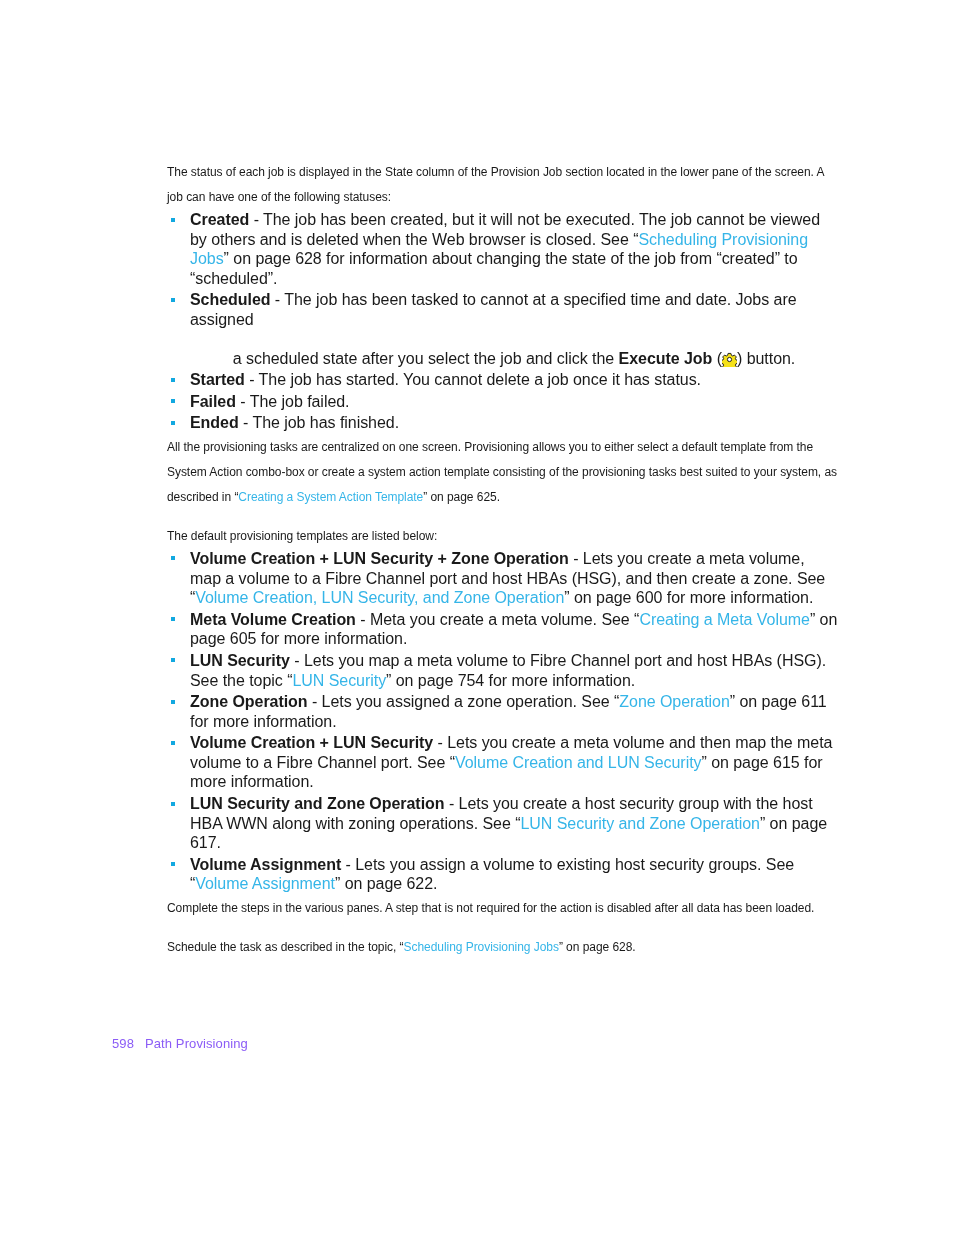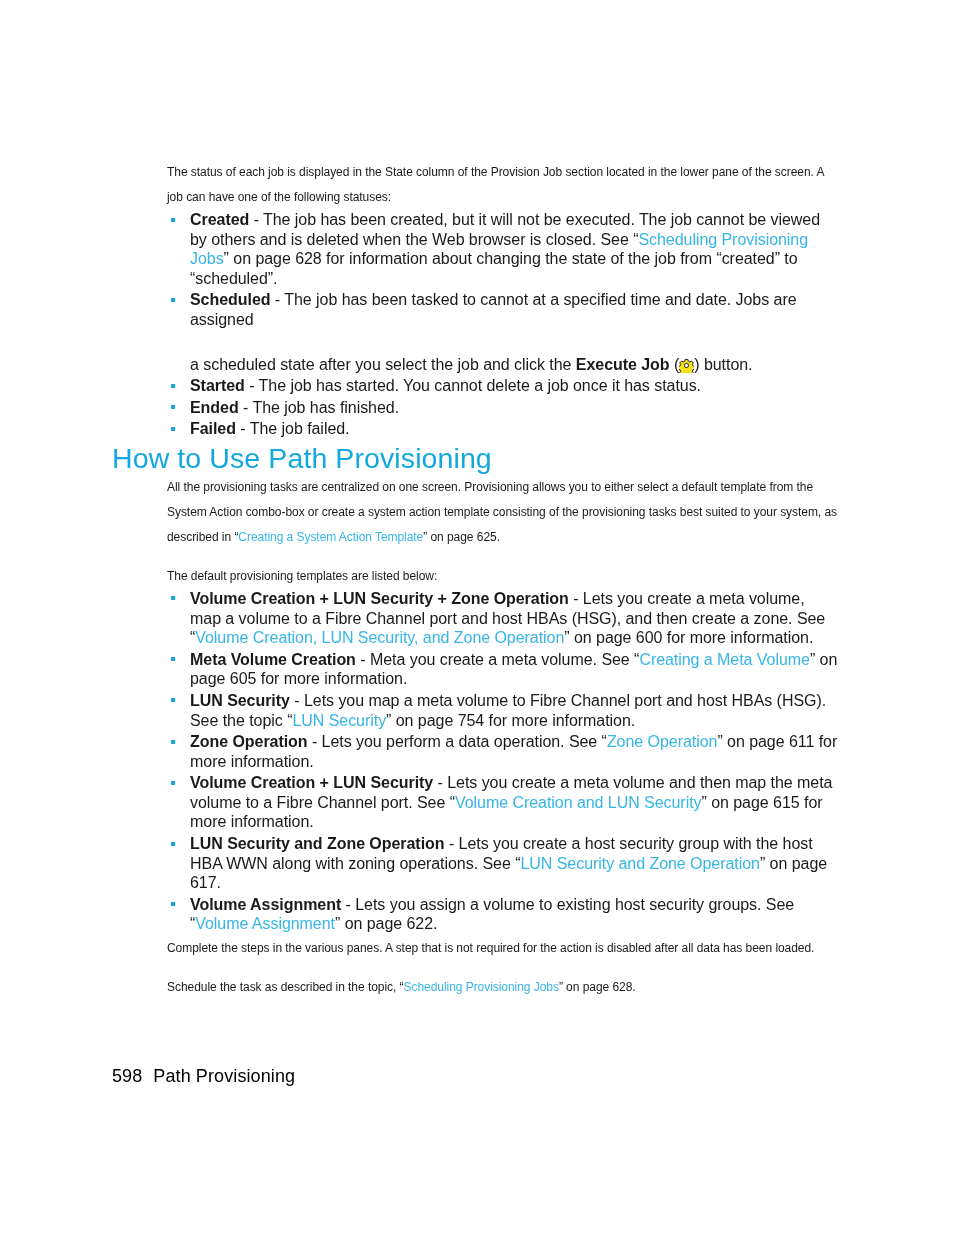--- a/index.html
+++ b/index.html
@@ -81,39 +81,39 @@
   }
 
   b, .bold { font-weight: bold; }
   .lnk {
     color: #35b5e8;
     text-decoration: none;
   }
 
   
   li.loose { line-height: 19.6px; }
-  li.loose .second-line { display: block; margin-top: 25px; }
+  li.loose .second-line { display: block; margin-top: 19px; text-align: center; }
 
   
   .gear-icon {
     display: inline-block;
     width: 15px;
     height: 15px;
     vertical-align: -3px;
     margin: 0 0px;
   }
 
   
   .footer {
     position: absolute;
     left: 112px;
-    top: 1068px;
-    font-size: 18px;
+    top: 1036px;
+    font-size: 13px;
     line-height: 16px;
-    color: #000000;
+    color: #8b5cf6;
     letter-spacing: 0.1px;
   }
   .footer .pg { margin-right: 11px; }
 
   
   .sp-title { margin-top: 28px; }
   .sp-after-title { margin-top: 16px; }
   .sp-list { margin-top: 13px; }
   .sp-para { margin-top: 16px; }
   .sp-intro { margin-top: 13px; }
@@ -145,30 +145,29 @@
               </svg></span><span>) button.</span></span>
       </li>
 
       <li>
         <span class="marker"></span>
         <b>Started</b><span> - The job has started. You cannot delete a job once it has status.</span>
       </li>
 
       <li>
         <span class="marker"></span>
+        <b>Failed</b><span> - The job failed.</span>
+      </li>
+
+      <li>
+        <span class="marker"></span>
         <b>Ended</b><span> - The job has finished.</span>
       </li>
-
-      <li>
-        <span class="marker"></span>
-        <b>Failed</b><span> - The job failed.</span>
-      </li>
     </ul>
 
-    <h2 class="section-title sp-title">How to Use Path Provisioning</h2>
 
     <p class="body sp-after-title"><span>All the provisioning tasks are centralized on one screen. Provisioning allows you to either select a default template from the System Action combo-box or create a system action template consisting of the provisioning tasks best suited to your system, as described in “</span><a class="lnk" href="#">Creating a System Action Template</a><span>” on page 625.</span></p>
 
     <p class="body">The default provisioning templates are listed below:</p>
 
     <ul class="bullets sp-list">
 
       <li>
         <span class="marker"></span>
         <b>Volume Creation + LUN Security + Zone Operation</b><span> - Lets you create a meta volume, map a volume to a Fibre Channel port and host HBAs (HSG), and then create a zone. See “</span><a class="lnk" href="#">Volume Creation, LUN Security, and Zone Operation</a><span>” on page 600 for more information.</span>
@@ -179,21 +178,21 @@
         <b>Meta Volume Creation</b><span> - Meta you create a meta volume. See “</span><a class="lnk" href="#">Creating a Meta Volume</a><span>” on page 605 for more information.</span>
       </li>
 
       <li>
         <span class="marker"></span>
         <b>LUN Security</b><span> - Lets you map a meta volume to Fibre Channel port and host HBAs (HSG). See the topic “</span><a class="lnk" href="#">LUN Security</a><span>” on page 754 for more information.</span>
       </li>
 
       <li>
         <span class="marker"></span>
-        <b>Zone Operation</b><span> - Lets you perform a data operation. See “</span><a class="lnk" href="#">Zone Operation</a><span>” on page 611 for more information.</span>
+        <b>Zone Operation</b><span> - Lets you assigned a zone operation. See “</span><a class="lnk" href="#">Zone Operation</a><span>” on page 611 for more information.</span>
       </li>
 
       <li>
         <span class="marker"></span>
         <b>Volume Creation + LUN Security</b><span> - Lets you create a meta volume and then map the meta volume to a Fibre Channel port. See “</span><a class="lnk" href="#">Volume Creation and LUN Security</a><span>” on page 615 for more information.</span>
       </li>
 
       <li>
         <span class="marker"></span>
         <b>LUN Security and Zone Operation</b><span> - Lets you create a host security group with the host HBA WWN along with zoning operations. See “</span><a class="lnk" href="#">LUN Security and Zone Operation</a><span>” on page 617.</span>

